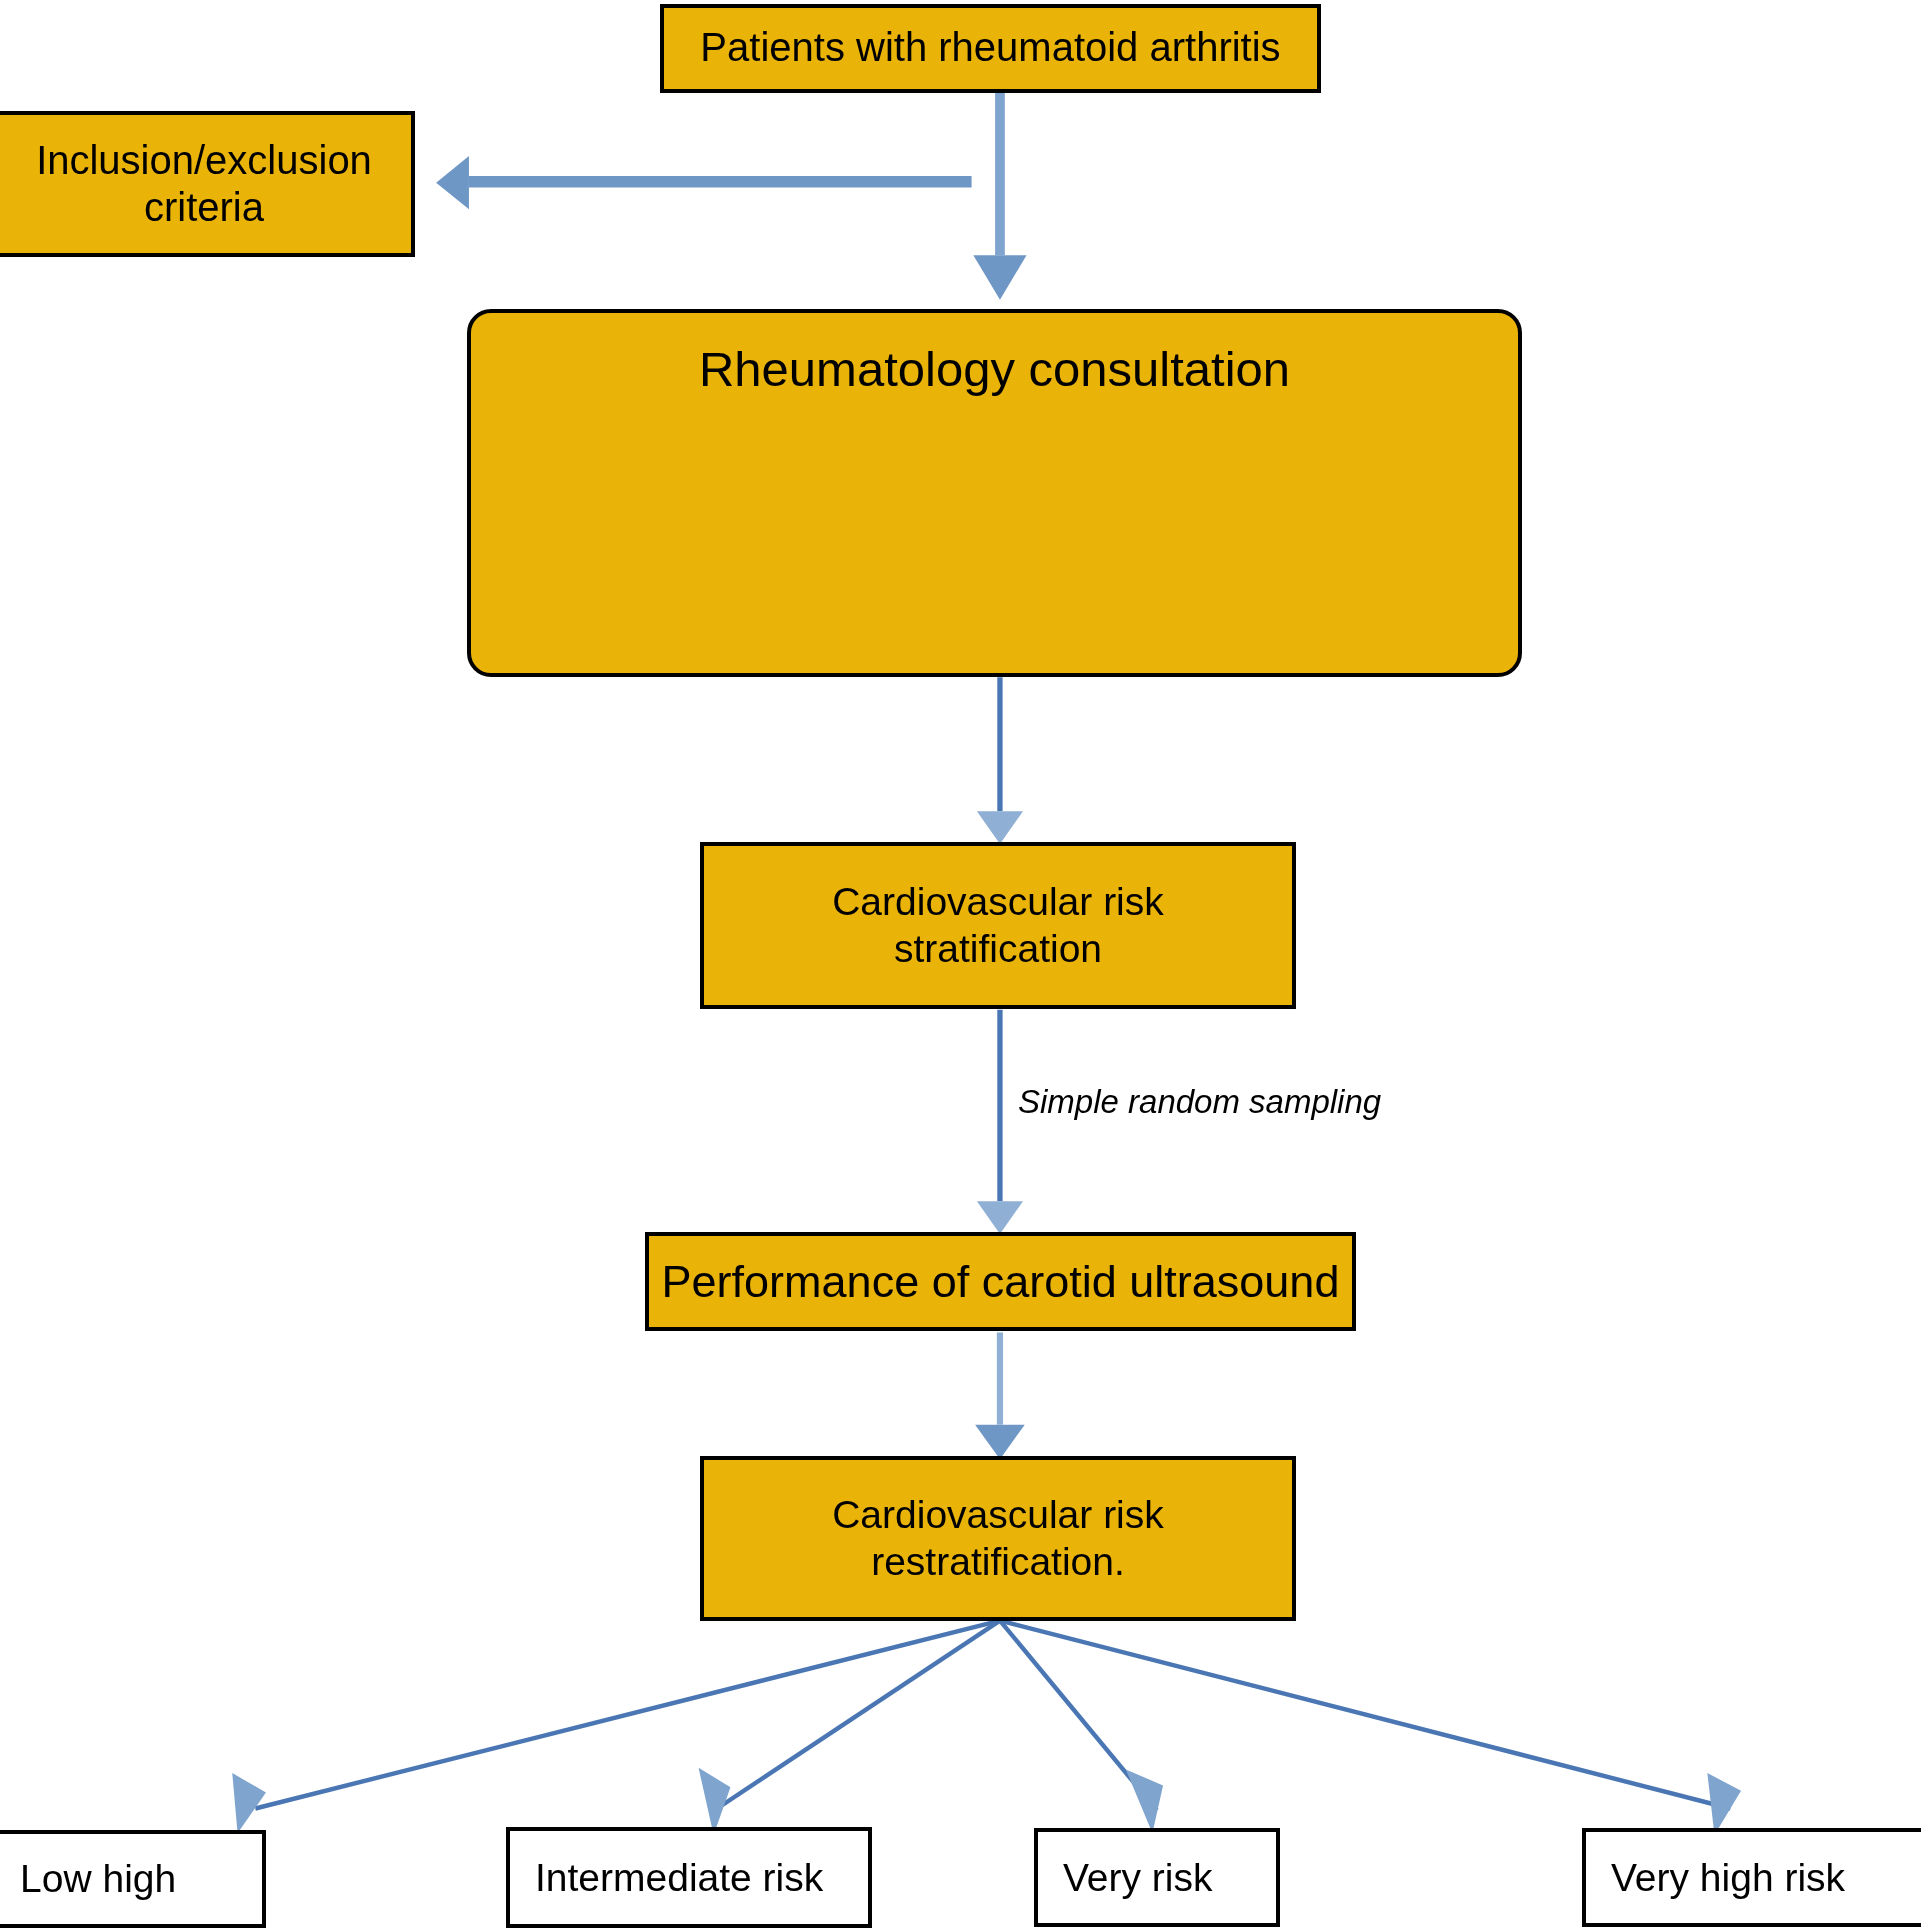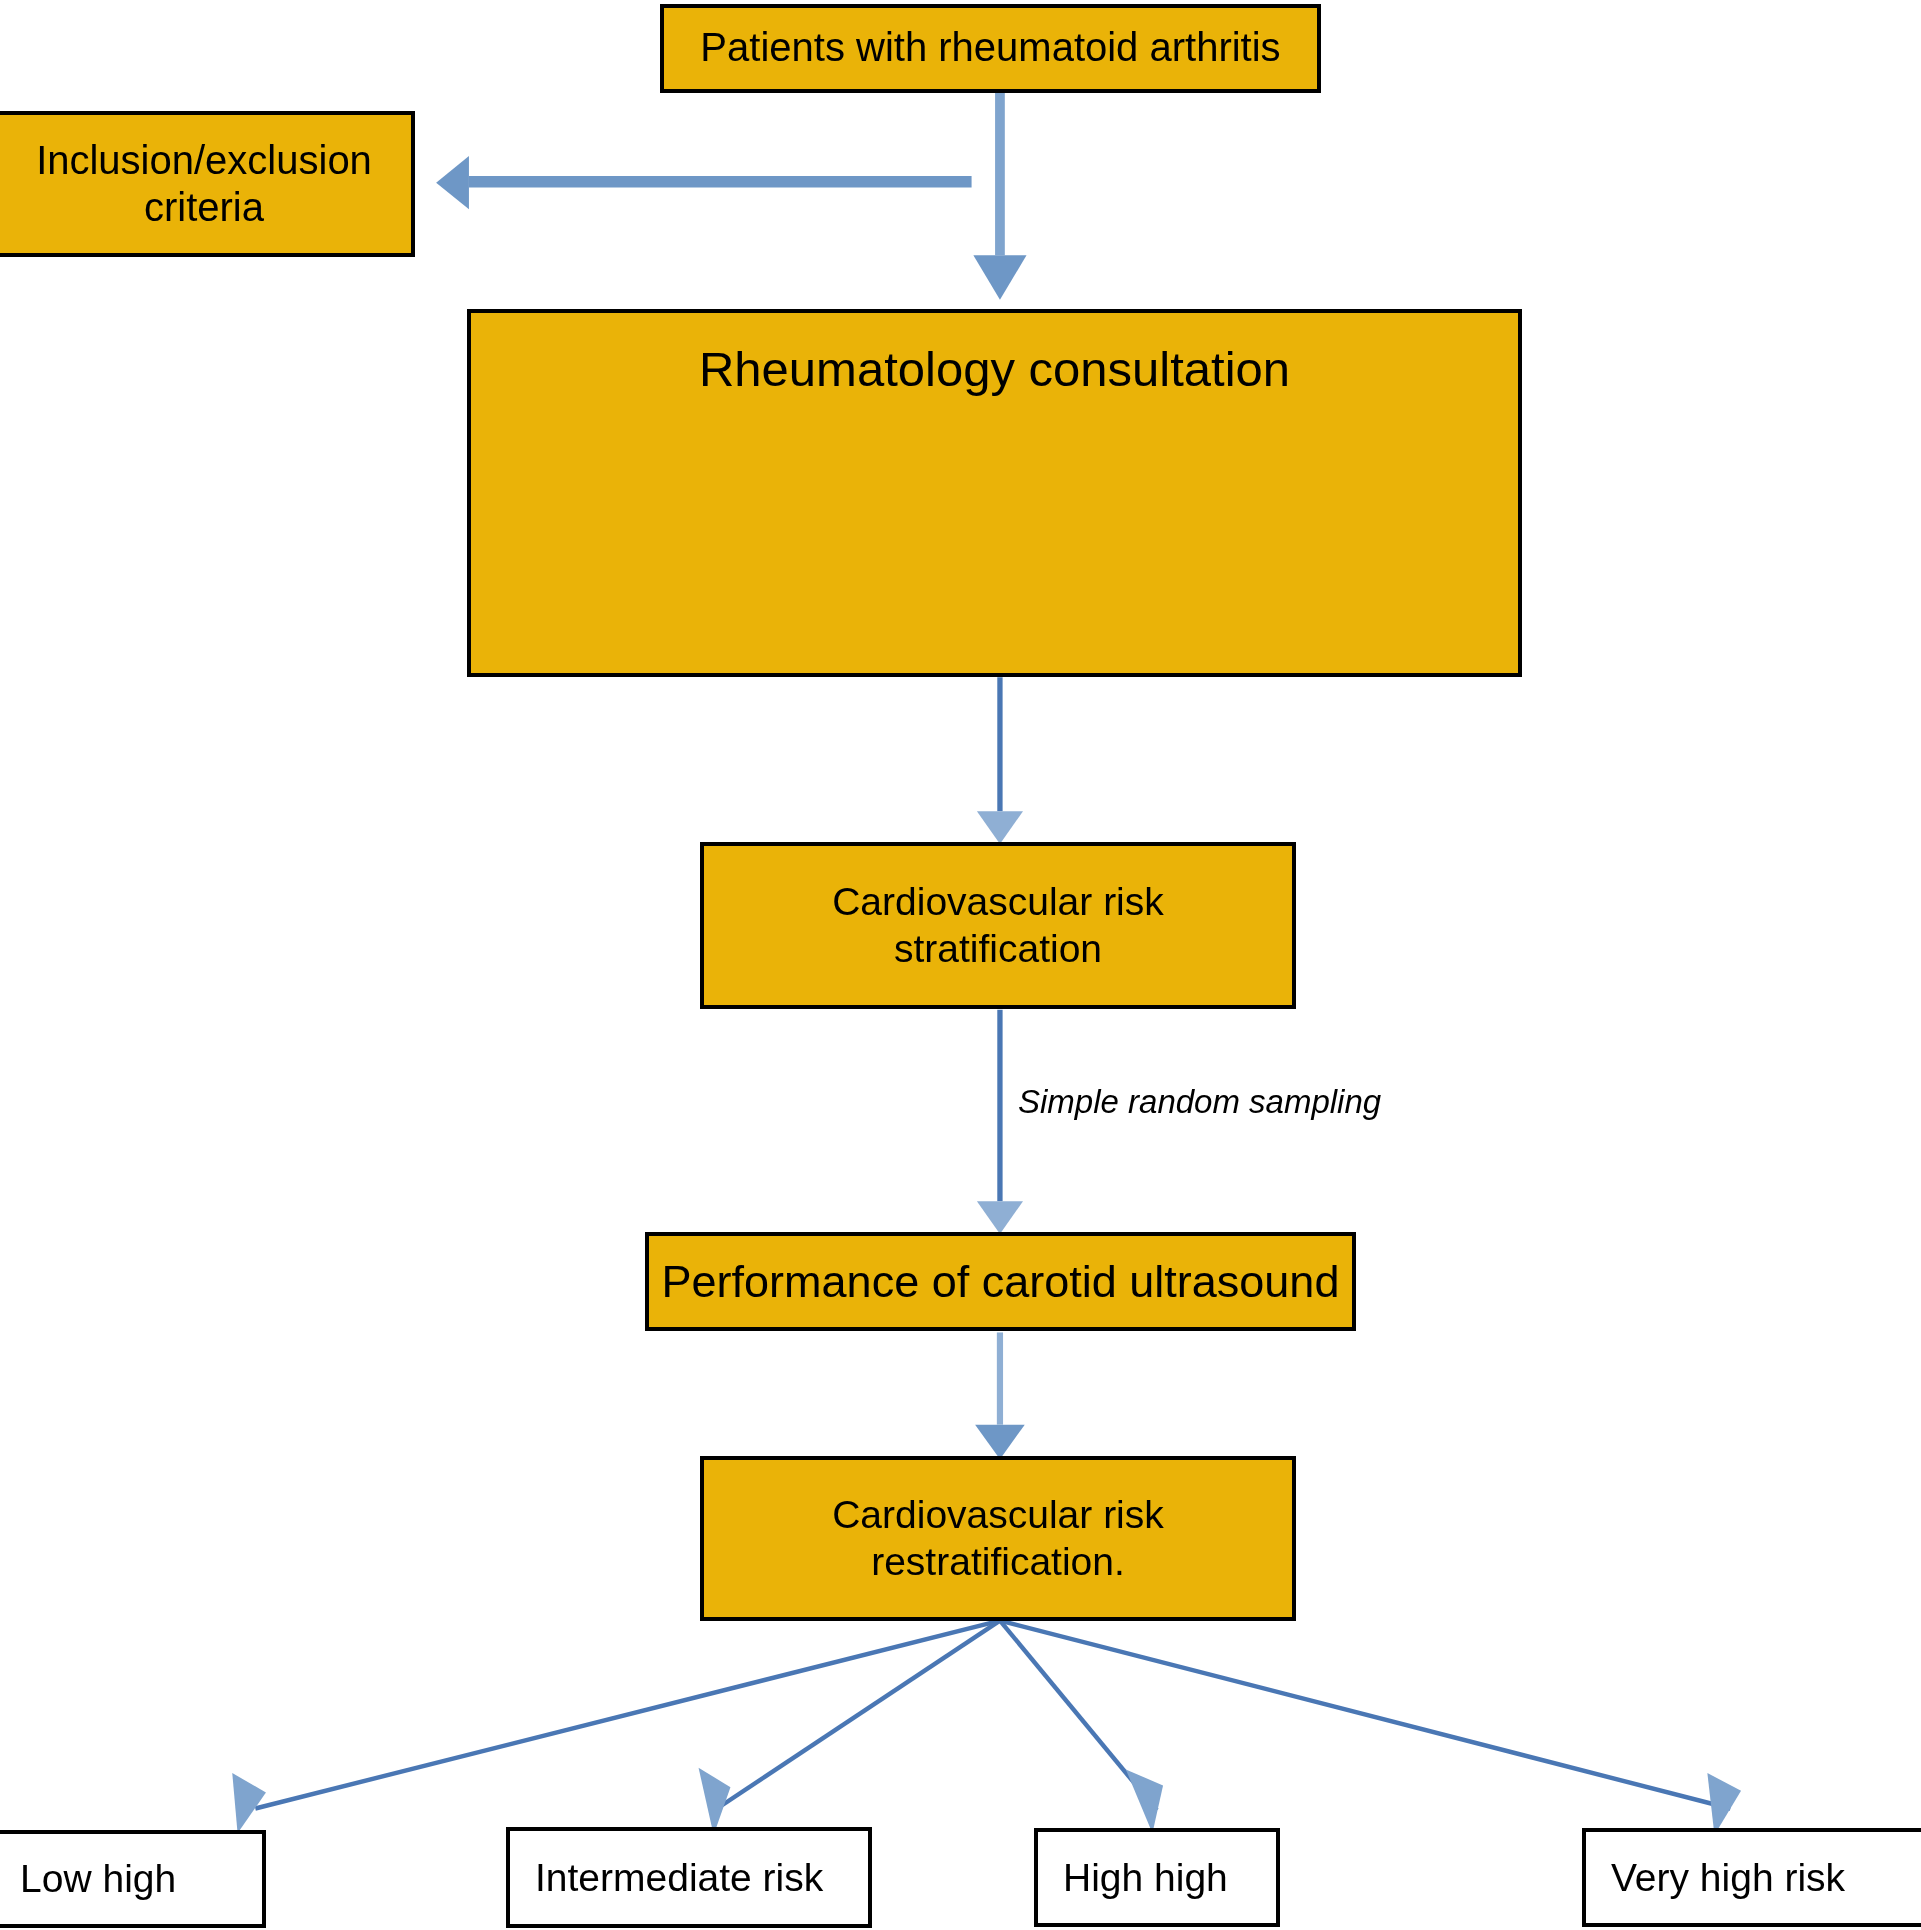--- a/index.html
+++ b/index.html
@@ -52,20 +52,21 @@
   }
   #node-criteria {
     left: -7px; top: 111px; width: 422px; height: 146px;
     font-size: 40px;
   }
   #node-consult {
     left: 467px; top: 309px; width: 1055px; height: 368px;
     align-items: stretch;
     justify-content: flex-start;
     padding: 12.4px 0 0 0;
+    border-radius: 24px;
   }
   #node-consult .heading {
     font-size: 49px;
     text-align: center;
     margin: 16px 0 17.7px 0;
   }
   #node-consult .bullets {
     font-size: 38px;
     text-align: left;
     padding: 0 41px 0 76px;
@@ -196,21 +197,21 @@
 
   <div class="risk-node" id="node-low">
     <span class="label">Low high</span>
   </div>
 
   <div class="risk-node" id="node-inter">
     <span class="label">Intermediate risk</span>
   </div>
 
   <div class="risk-node" id="node-high">
-    <span class="label">High high</span>
+    <span class="label">Very risk</span>
   </div>
 
   <div class="risk-node" id="node-vhigh">
     <span class="label">Very high risk</span>
   </div>
 
 </div>
 
 
 </body></html>

